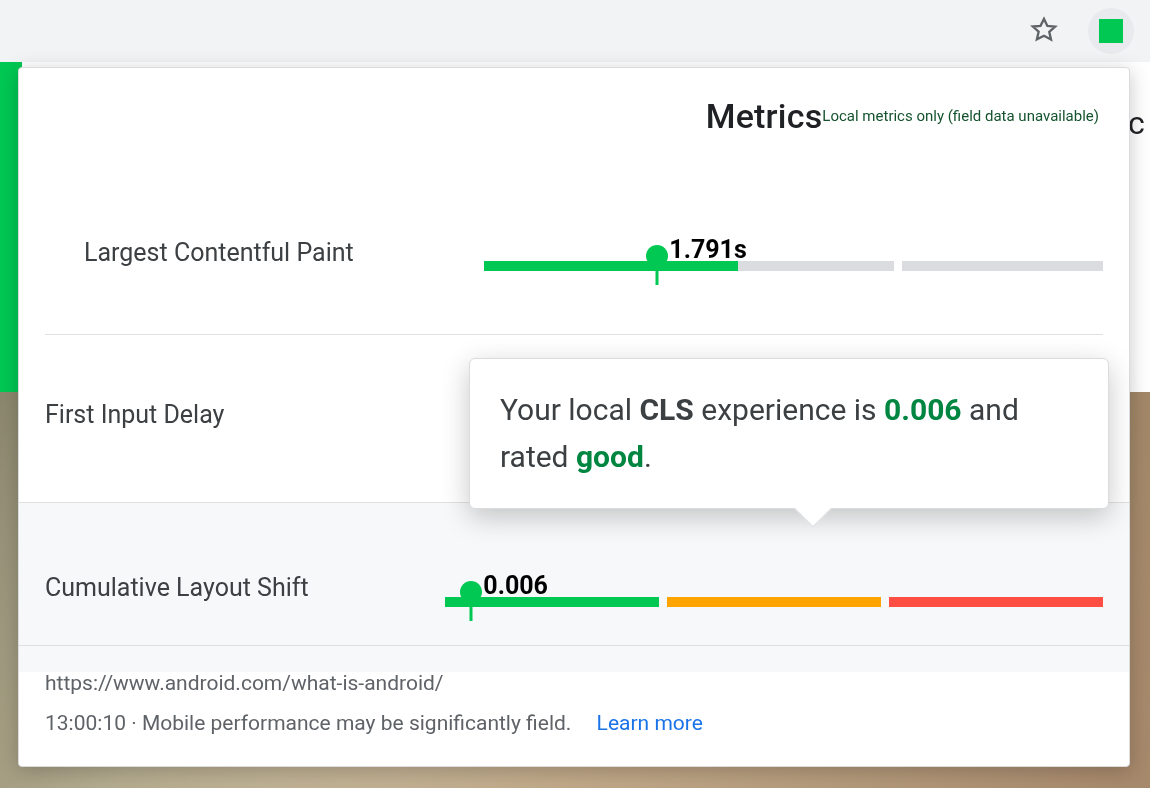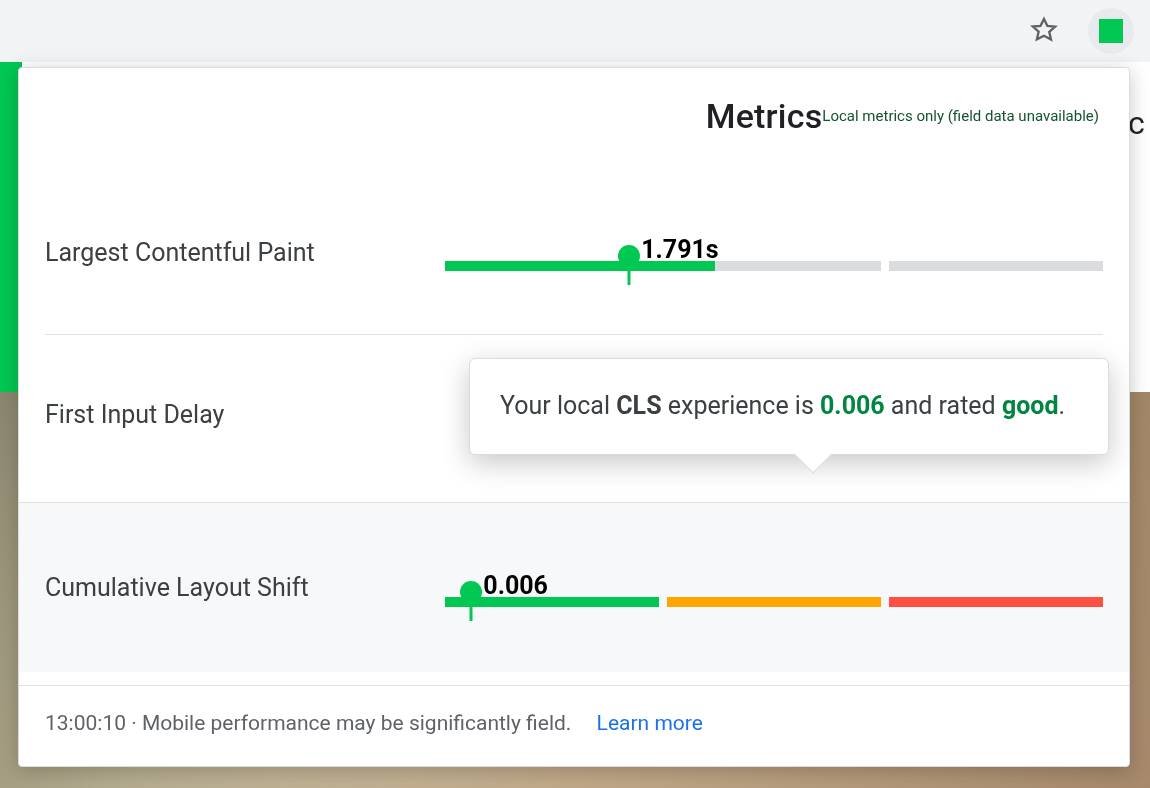--- a/index.html
+++ b/index.html
@@ -24,39 +24,39 @@
 
   
   .panel { position:absolute; left:18px; top:67px; width:1112px; height:700px; background:#fff; border:1px solid #dadce0; border-radius:4px; box-shadow:0 4px 20px rgba(0,0,0,.22); overflow:visible; }
 
   .hdr { display:flex; justify-content:flex-end; align-items:center; padding:28px 30px 8px 26px; }
   .hdr h1 { font-size:34px; font-weight:500; color:#202124; letter-spacing:.2px; }
   .note { font-size:15px; color:#14532d; }
 
   .rows { padding:0 26px; }
   .row { display:flex; align-items:center; border-top:1px solid #e0e0e0; height:160px; }
-  .row:first-child { border-top:none; height:190px; padding-top:26px; }
+  .row:first-child { border-top:none; height:190px; padding-top:26px;margin-left:39px; }
   .row.highlight { background:#f7f8f9; margin:8px -26px; padding:0 26px; height:170px; }
   .label { width:400px; font-size:25px; color:#3c4043; }
   .gauge { flex:1; position:relative; height:70px; }
   .track { position:absolute; left:0; right:0; top:44px; height:10px; display:flex; gap:8px; }
   .seg { flex:1; background:#dadce0; }
   .seg.good { background:#00c853; }
   .seg.ok   { background:#ffa400; }
   .seg.bad  { background:#ff4e42; }
   .fill { position:absolute; left:0; top:44px; height:10px; background:#00c853; }
   .pin  { position:absolute; top:28px; width:22px; height:22px; border-radius:50%; background:#00c853; transform:translateX(-50%); }
   .pin::after { content:""; position:absolute; left:50%; top:20px; transform:translateX(-50%); width:3px; height:20px; background:#00c853; }
   .val  { position:absolute; top:18px; font-size:25px; font-weight:700; color:#000000; transform:translateX(12px); }
 
   .footer { position:absolute; left:0; right:0; bottom:0; border-top:1px solid #e0e0e0; padding:18px 26px 22px; font-size:21px; color:#5f6368; line-height:1.9; }
   .footer a { color:#1a73e8; text-decoration:none;margin-left:20px; }
 
   
-  .tooltip { position:absolute; left:450px; top:290px; width:640px; background:#fff; border:1px solid #dadce0; border-radius:6px; box-shadow:0 8px 28px rgba(0,0,0,.22); padding:28px 30px; font-size:25px; color:#3c4043; line-height:1.55; z-index:10; }
+  .tooltip { position:absolute; left:450px; top:290px; width:640px; background:#fff; border:1px solid #dadce0; border-radius:6px; box-shadow:0 8px 28px rgba(0,0,0,.22); padding:28px 30px; font-size:30px; color:#3c4043; line-height:1.55; z-index:10; }
   .tooltip .tail { position:absolute; left:330px; bottom:-14px; width:26px; height:26px; background:#fff; border-right:1px solid #dadce0; border-bottom:1px solid #dadce0; transform:rotate(45deg); }
   .tooltip b.metric { color:#3c4043; }
   .tooltip .goodval { color:#018642; font-weight:700; }
 </style>
 </head>
 <body>
 
 <div class="stage">
   <div class="bg-top"></div>
   <div class="bg-green"></div>
@@ -114,18 +114,19 @@
         </div>
       </div>
     </div>
 
     <div class="tooltip">
       <span>Your local </span><b class="metric">CLS</b><span> experience is </span><span class="goodval">0.006</span><span> and rated </span><span class="goodval">good</span><span>.</span>
       <div class="tail"></div>
     </div>
 
     <div class="footer">
+      <div>https://www.android.com/what-is-android/</div>
       <div>
         <span>13:00:10</span><span>  ·  </span><span>Mobile performance may be significantly field. </span><a href="#">Learn more</a>
       </div>
     </div>
   </div>
 </div>
 
 </body></html>

